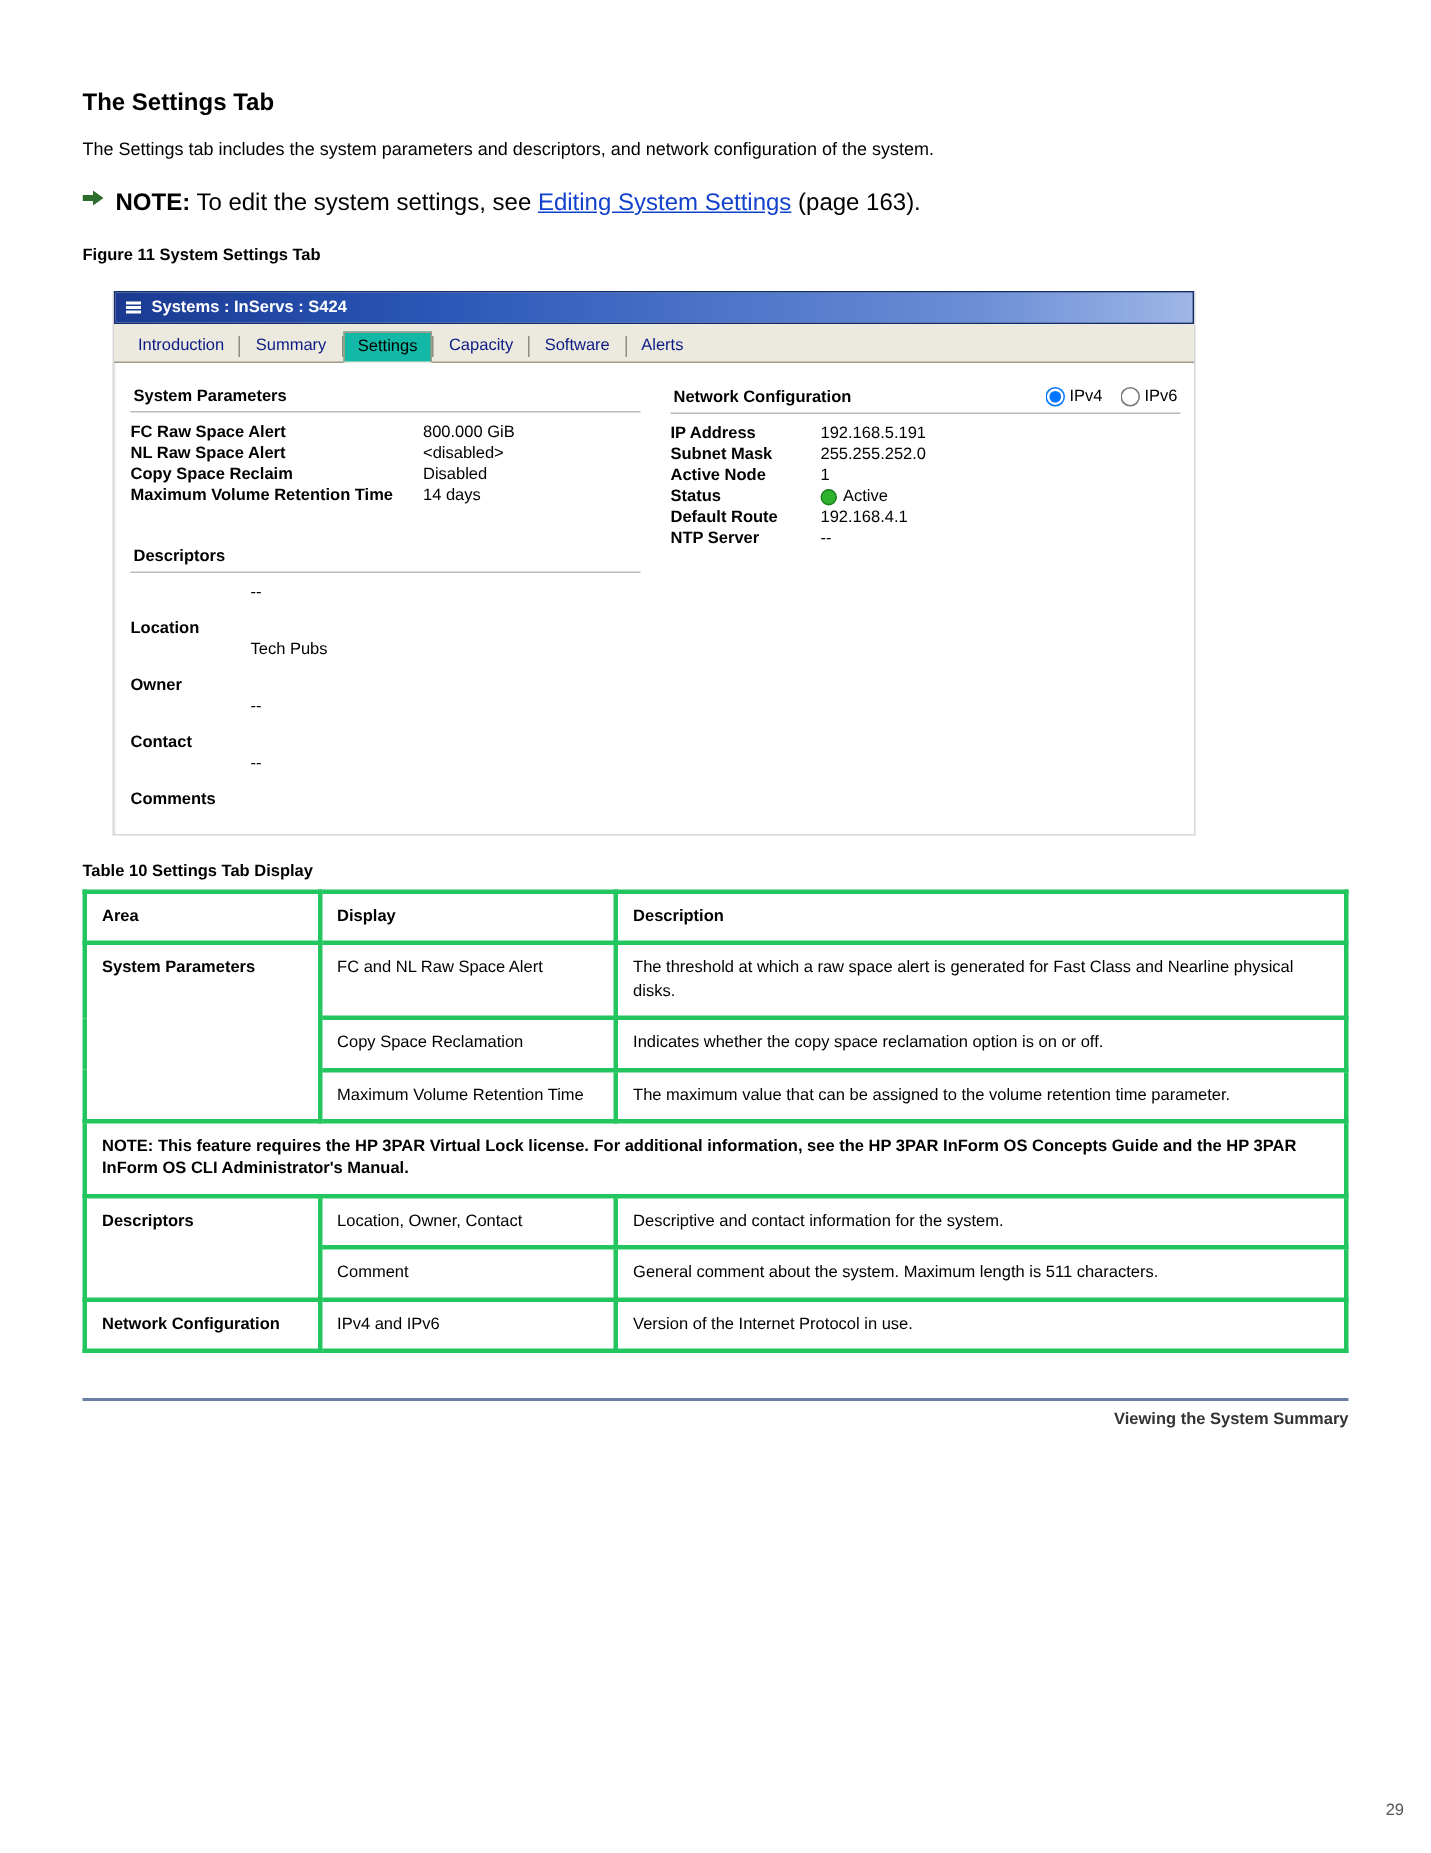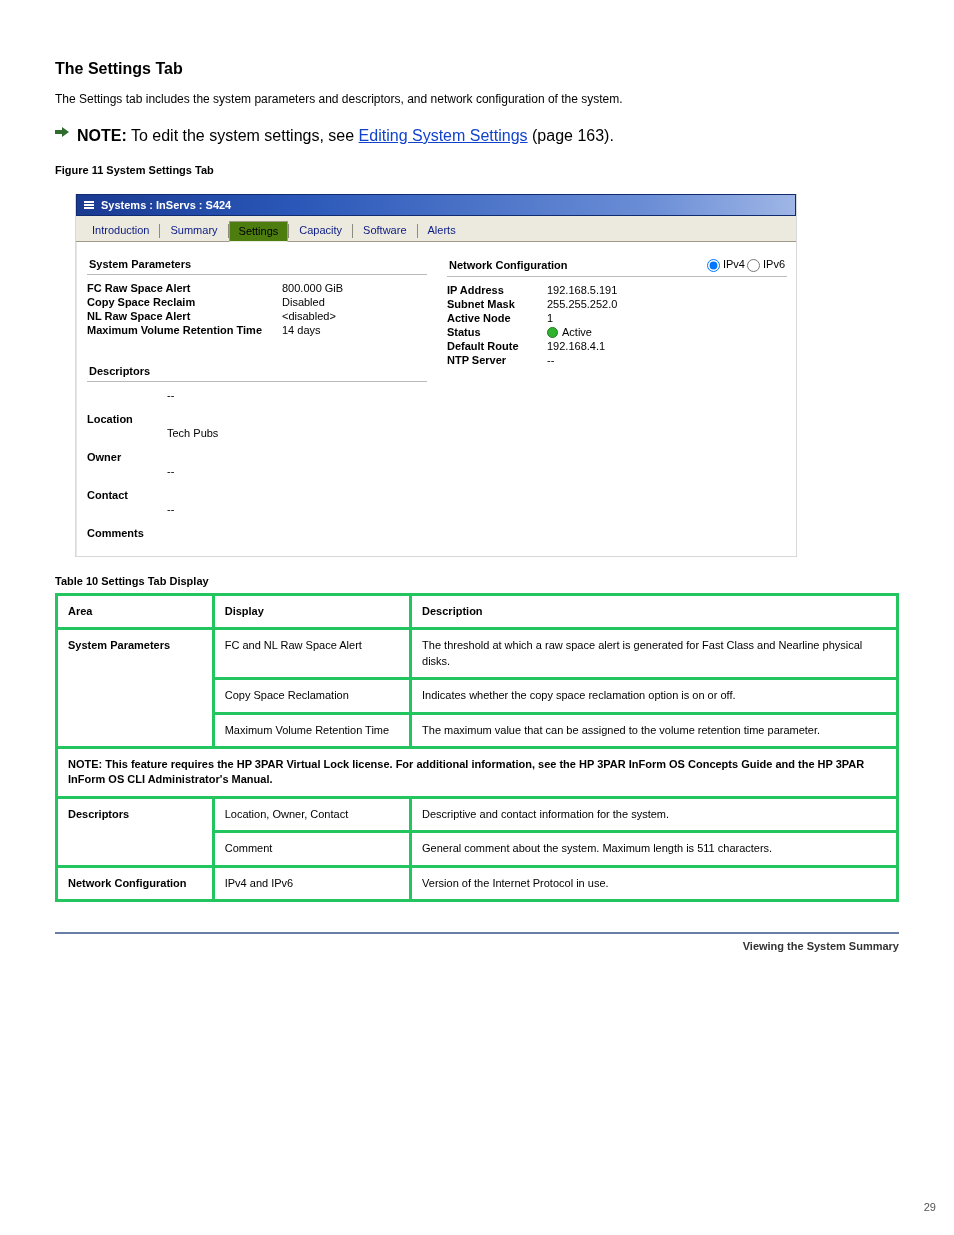--- a/index.html
+++ b/index.html
@@ -9,34 +9,34 @@
   .note-line { display:flex; align-items:flex-start; gap:8px; font-size:16px; line-height:1.5; margin: 16px 0 16px 0; }
   .arrow-icon { display:inline-flex; flex:0 0 auto; width:14px; height:14px; margin-top:1px; }
   .note-label { font-weight:bold; }
   .link { color:#1142cc; text-decoration:underline; }
   
   .shot-wrap { border:1px solid #d8d8d8; border-top:none; margin: 18px 0 18px 20px; width: 720px; font-family: Tahoma, Verdana, sans-serif; }
   .shot-title { height:20px; background: linear-gradient(to right,#1a3a91 0%, #2a57b8 30%, #6b8ed6 80%, #9fb6e6 100%); color:#fff; font-size:11px; font-weight:bold; display:flex; align-items:center; gap:6px; padding:0 6px; border:1px solid #112c6e; }
   .hamb { display:inline-flex; flex:0 0 auto; }
   .tabs-bar { background:#eceade; border-bottom:1px solid #9f9a8a; padding: 4px 6px 0 6px; display:flex; gap:0px; font-size:11px; color:#0b1a84; }
   .tab { padding: 3px 9px 4px 9px; border:1px solid transparent; border-bottom:none; cursor:default; }
-  .tab.active { background:#4d7c0f; border-color:#9f9a8a; border-bottom:1px solid #eceade; position:relative; top:1px; color:#000; }
+  .tab.active { background:#14b8a6; border-color:#9f9a8a; border-bottom:1px solid #eceade; position:relative; top:1px; color:#000; }
   .tabs-sep { width:1px; background:#8e8b7f; margin:4px 0 3px 0; }
   .shot-body { background:#fff; display:flex; gap:20px; padding: 8px 10px 16px 10px; border-left:1px solid #e7e7e7; }
   .col { flex: 0 0 auto; }
   .col.left { width: 340px; }
   .col.right { width: 340px; }
   .group-head { font-weight:bold; font-size:11px; padding: 4px 2px; border-bottom:1px solid #bbb; margin: 4px 0 6px 0; }
   .kv { display:flex; font-size:11px; padding:1px 0; }
   .kv .k { width:195px; }
   .kv .k.bold { font-weight:bold; }
   .kv .v { }
   .right-head { display:flex; align-items:center; justify-content:space-between; padding: 4px 2px; border-bottom:1px solid #bbb; margin:4px 0 6px 0;}
   .right-head .t { font-weight:bold; font-size:11px; }
-  .radios { display:flex; gap:2px; font-size:11px; align-items:center; }
+  .radios { display:flex; gap:12px; font-size:11px; align-items:center; }
   .radios input { margin:0 3px 0 0; vertical-align:middle; }
   .net .kv .k { width:100px; font-weight:bold; }
   .status-dot { display:inline-block; width:9px; height:9px; border-radius:50%; background:#2fb32f; border:1px solid #1d7d1d; margin-right:4px; vertical-align:middle; }
   .desc .kv .k { width:80px; font-weight:bold;margin-top:24px; }
   .caption { font-family: Arial, sans-serif; font-size:11px; font-weight:bold; margin: 14px 0 6px 0; }
   
   table.desc-table { width: 100%; border-collapse: collapse; font-size:11px; }
   table.desc-table th, table.desc-table td { border:3px solid #22c55e; padding: 8px 10px; text-align:left; vertical-align:top; line-height:1.4; }
   table.desc-table th { background:#fff; font-weight:bold; }
   .area-cell { font-weight:bold; }
@@ -97,26 +97,26 @@
       </div>
     <div class="shot-body">
       <div class="col left">
         <div class="group-head">System Parameters</div>
         <div id="sys-params">
             <div class="kv">
               <div class="k bold">FC Raw Space Alert</div>
               <div class="v">800.000 GiB</div>
             </div>
             <div class="kv">
+              <div class="k bold">NL Raw Space Alert</div>
+              <div class="v">&lt;disabled&gt;</div>
+            </div>
+            <div class="kv">
               <div class="k bold">Copy Space Reclaim</div>
               <div class="v">Disabled</div>
-            </div>
-            <div class="kv">
-              <div class="k bold">NL Raw Space Alert</div>
-              <div class="v">&lt;disabled&gt;</div>
             </div>
             <div class="kv">
               <div class="k bold">Maximum Volume Retention Time</div>
               <div class="v">14 days</div>
             </div>
           </div>
 
         <div class="group-head" style="margin-top:24px;">Descriptors</div>
         <div class="desc" id="descriptors">
             <div class="kv">

